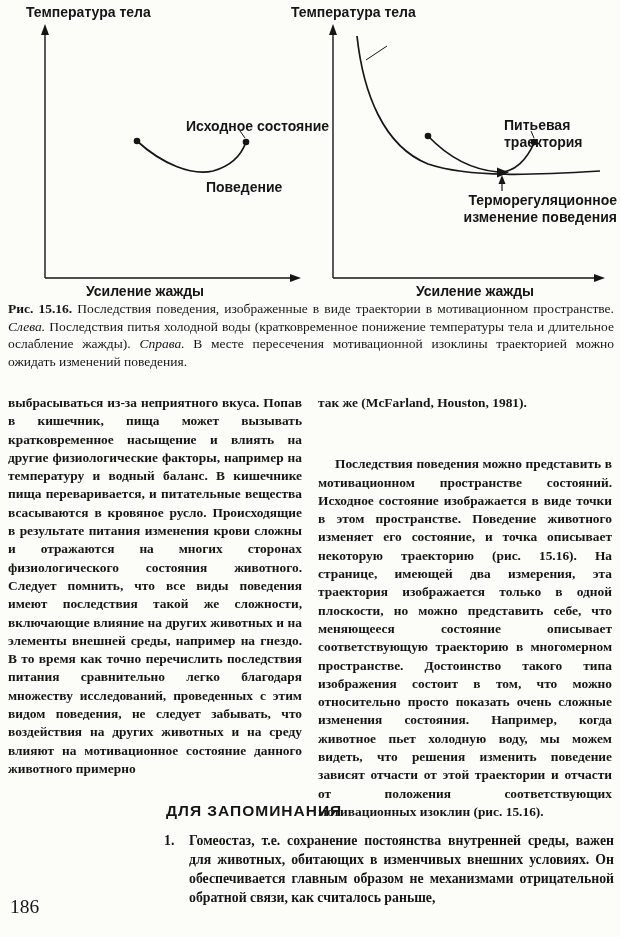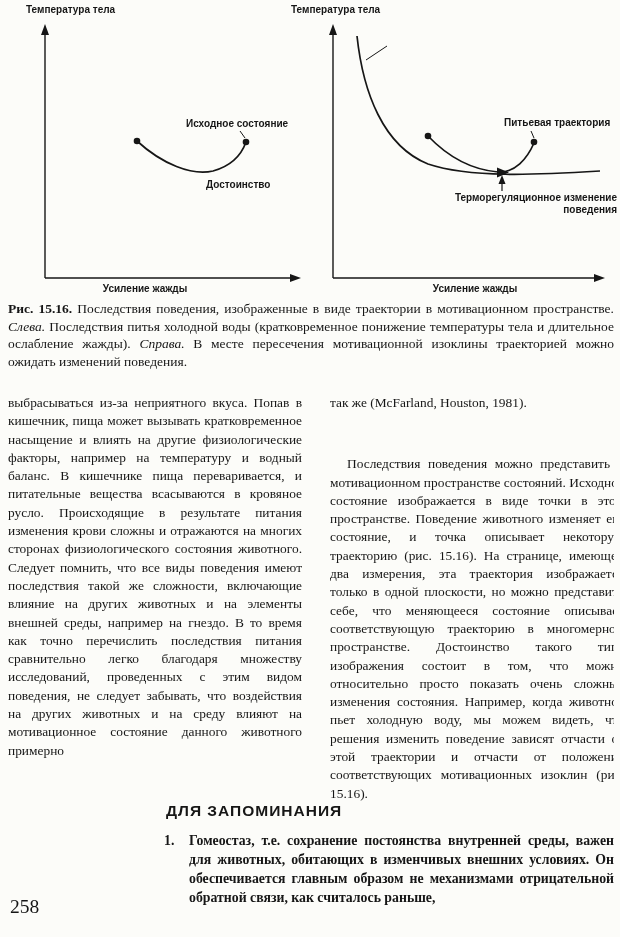--- a/index.html
+++ b/index.html
@@ -8,21 +8,21 @@
     background:#fcfcf9;color:#161616;
     font-family:"Liberation Serif", serif;
     overflow:hidden;
   }
   
   .figure{position:absolute;top:0;left:0;width:620px;height:298px;}
   .fig-svg{position:absolute;top:0;left:0;}
   .chart-label{
     position:absolute;
     font-family:"Liberation Sans", sans-serif;
-    font-weight:bold;font-size:10px;line-height:1.18;color:#161616;
+    font-weight:bold;font-size:14px;line-height:1.18;color:#161616;
     white-space:normal;
   }
   .lbl-left-ytitle{left:26px;top:4px;}
   .lbl-left-initial{left:186px;top:118px;}
   .lbl-left-traj{left:206px;top:179px;}
   .lbl-left-xtitle{left:70px;top:283px;width:150px;text-align:center;}
   .lbl-right-ytitle{left:291px;top:4px;}
   .lbl-right-isocline{left:389px;top:27px;width:150px;}
   .lbl-right-drink{left:468px;top:117px;padding-left:36px;}
   .lbl-right-behavior{left:452px;top:192px;width:165px;text-align:right;}
@@ -30,22 +30,22 @@
   
   .caption{
     position:absolute;top:300px;left:8px;width:606px;margin:0;
     font-size:13.5px;line-height:17.6px;text-align:justify;
   }
   .caption b{font-weight:bold;}
   .caption i{font-style:italic;}
   
   .columns{
     position:absolute;top:394px;left:8px;width:606px;height:436px;
-    display:flex;gap:28px;overflow:hidden;
-    font-size:13.4px;line-height:18.3px;text-align:justify;
+    display:flex;gap:16px;overflow:hidden;
+    font-size:13.4px;line-height:18.3px;text-align:justify;font-weight:bold;
   }
   .col{width:294px;flex:0 0 294px;}
   .col p{margin:0;}
   p.indent{text-indent:17px;margin-top:43px;}
   
   .memo{position:absolute;top:802px;left:164px;width:450px;}
   .memo-heading{
     margin:0 0 11px 2px;
     font-family:"Liberation Sans", sans-serif;
     font-size:15.5px;font-weight:bold;letter-spacing:1px;color:#161616;
@@ -93,21 +93,21 @@
       <circle cx="534" cy="142" r="3.3" fill="#161616"></circle>
       <line x1="531" y1="131" x2="534" y2="138" stroke="#161616" stroke-width="1"></line>
       <polygon points="497,167.5 509,172.5 497,177.5" fill="#161616"></polygon>
 
       <line x1="502" y1="191" x2="502" y2="182" stroke="#161616" stroke-width="1.2"></line>
       <polygon points="502,175 498.5,184 505.5,184" fill="#161616"></polygon>
     </svg>
 
     <div class="chart-label lbl-left-ytitle">Температура тела</div>
     <div class="chart-label lbl-left-initial">Исходное состояние</div>
-    <div class="chart-label lbl-left-traj">Достоинство</div>
+    <div class="chart-label lbl-left-traj">Поведение</div>
     <div class="chart-label lbl-left-xtitle">Усиление жажды</div>
 
     <div class="chart-label lbl-right-ytitle">Температура тела</div>
     <div class="chart-label lbl-right-drink">Питьевая траектория</div>
     <div class="chart-label lbl-right-behavior">Терморегуляционное изменение поведения</div>
     <div class="chart-label lbl-right-xtitle">Усиление жажды</div>
   </div>
 
   <p class="caption">
     <b>Рис. 15.16.</b><span> Последствия поведения, изображенные в виде траектории в мотивационном пространстве. </span><i>Слева.</i><span> Последствия питья холодной воды (кратковременное понижение температуры тела и длительное ослабление жажды). </span><i>Справа.</i><span> В месте пересечения мотивационной изоклины траекторией можно ожидать изменений поведения.</span>
@@ -122,15 +122,15 @@
   </div>
 
   <div class="memo">
     <h2 class="memo-heading">ДЛЯ ЗАПОМИНАНИЯ</h2>
     <div class="memo-item">
       <span class="memo-num">1.</span>
       <span class="memo-text">Гомеостаз, т.е. сохранение постоянства внутренней среды, важен для животных, обитающих в изменчивых внешних условиях. Он обеспечивается главным образом не механизмами отрицательной обратной связи, как считалось раньше,</span>
     </div>
   </div>
 
-  <div class="page-number">258</div>
+  <div class="page-number">186</div>
 
 </div>
 
 </body></html>

